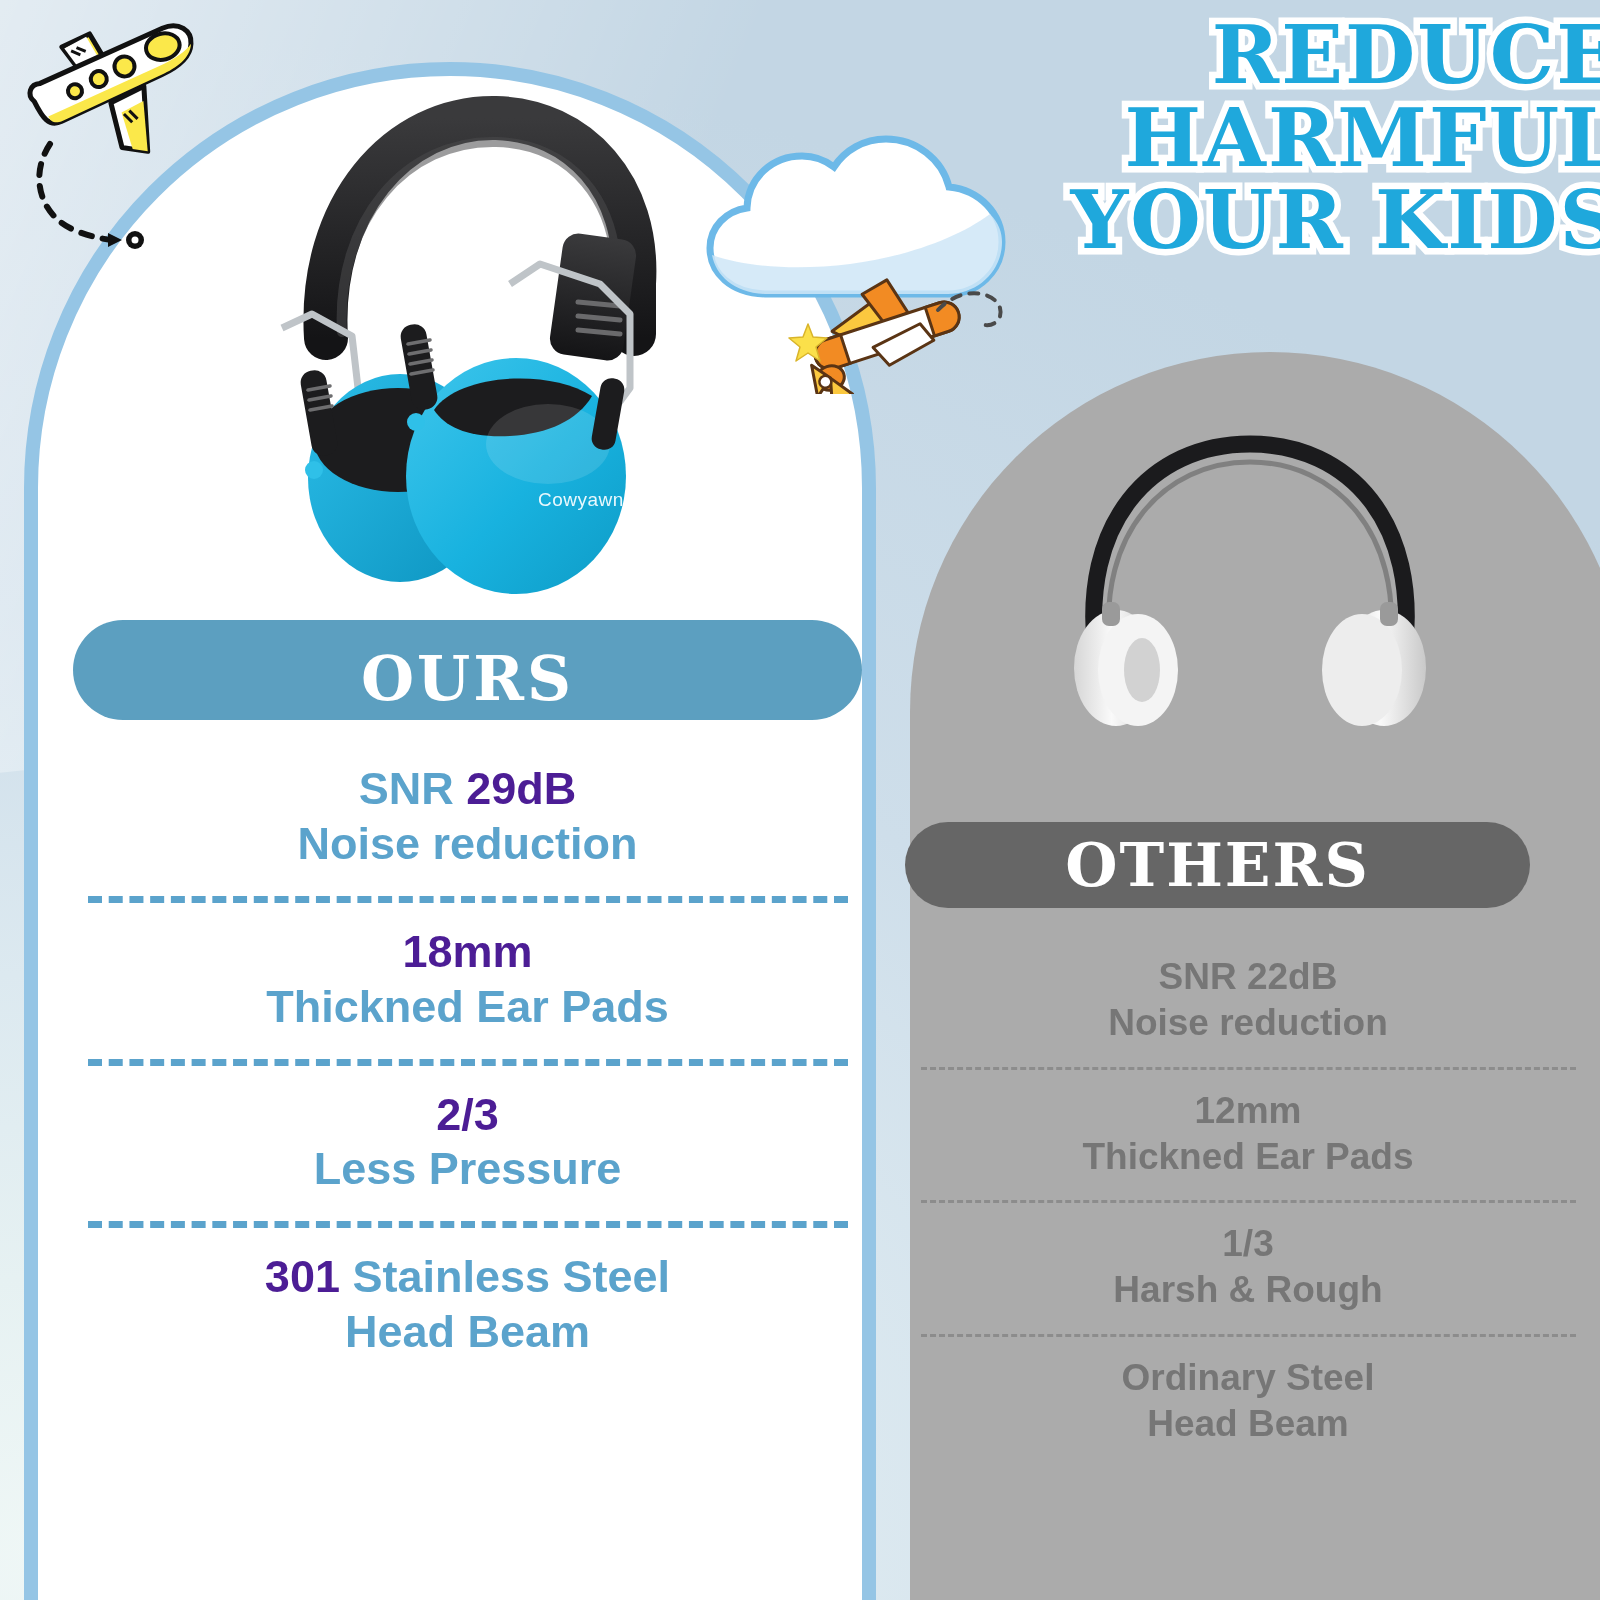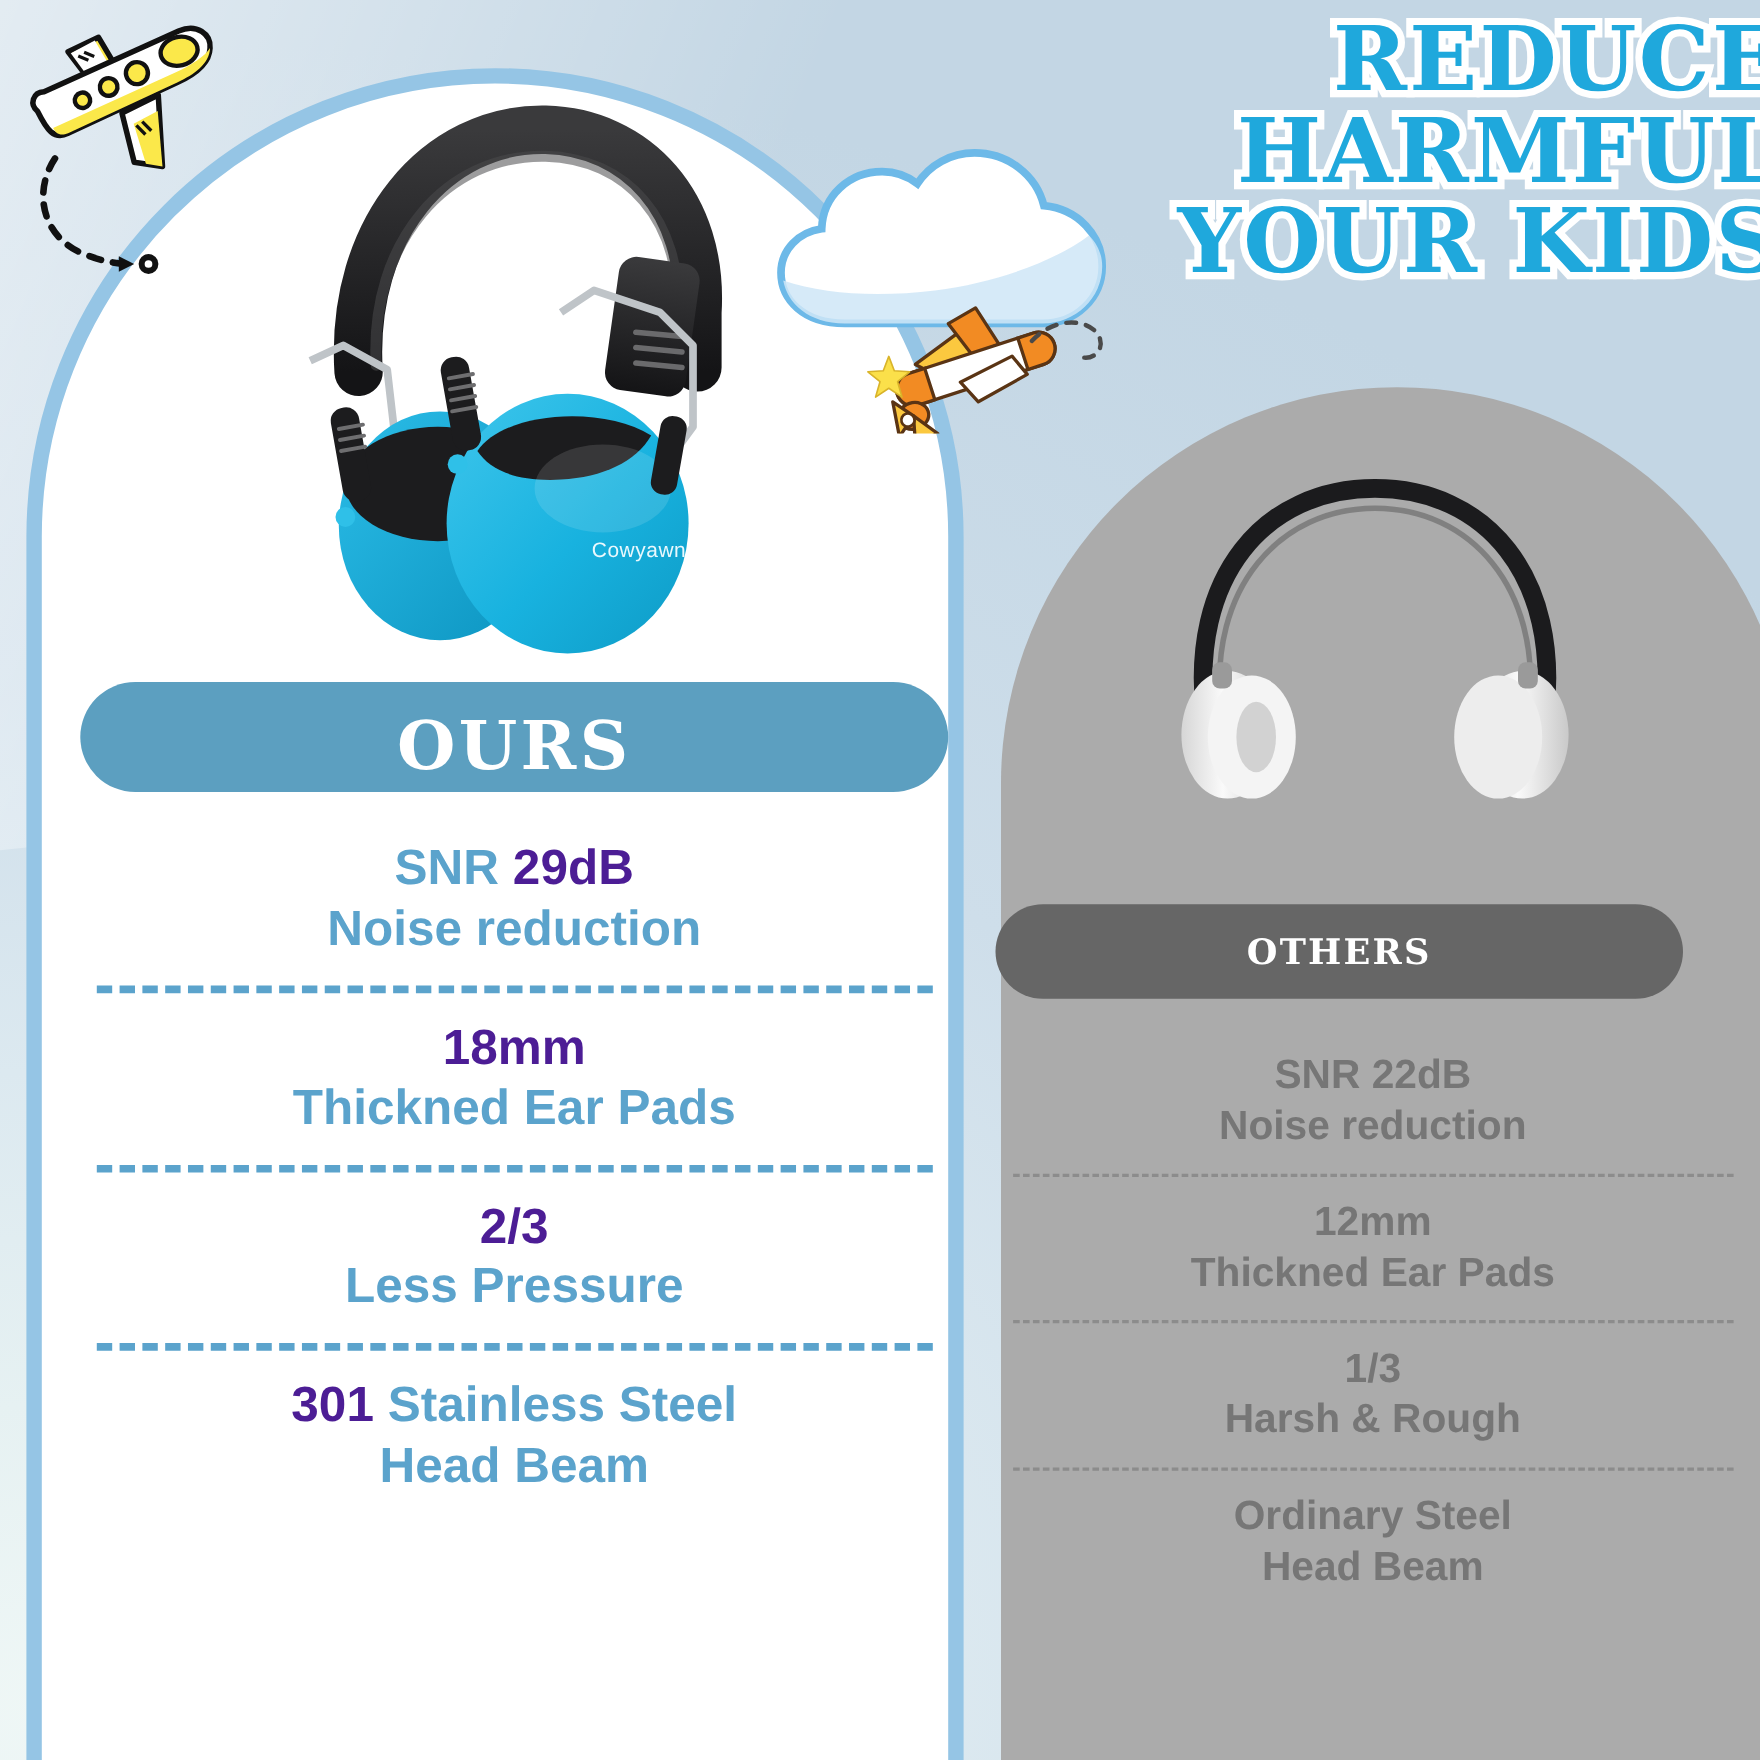--- a/index.html
+++ b/index.html
@@ -79,21 +79,21 @@
     text-transform:uppercase;
     margin-top:16px;
   }
   .pill-others{
     position:absolute;left:905px;top:822px;width:625px;height:86px;
     background:#666666;border-radius:43px;z-index:5;
     display:flex;align-items:center;justify-content:center;
   }
   .pill-others .ptxt{
     font-family:"DejaVu Serif", serif;font-weight:bold;
-    font-size:32px;color:#ffffff;letter-spacing:2px;
+    font-size:60px;color:#ffffff;letter-spacing:2px;
     text-transform:uppercase;
   }
 
   
   .ours-list{
     position:absolute;left:73px;top:736px;width:789px;z-index:5;
     text-align:center;
   }
   .others-list{
     position:absolute;left:898px;top:928px;width:700px;z-index:5;

